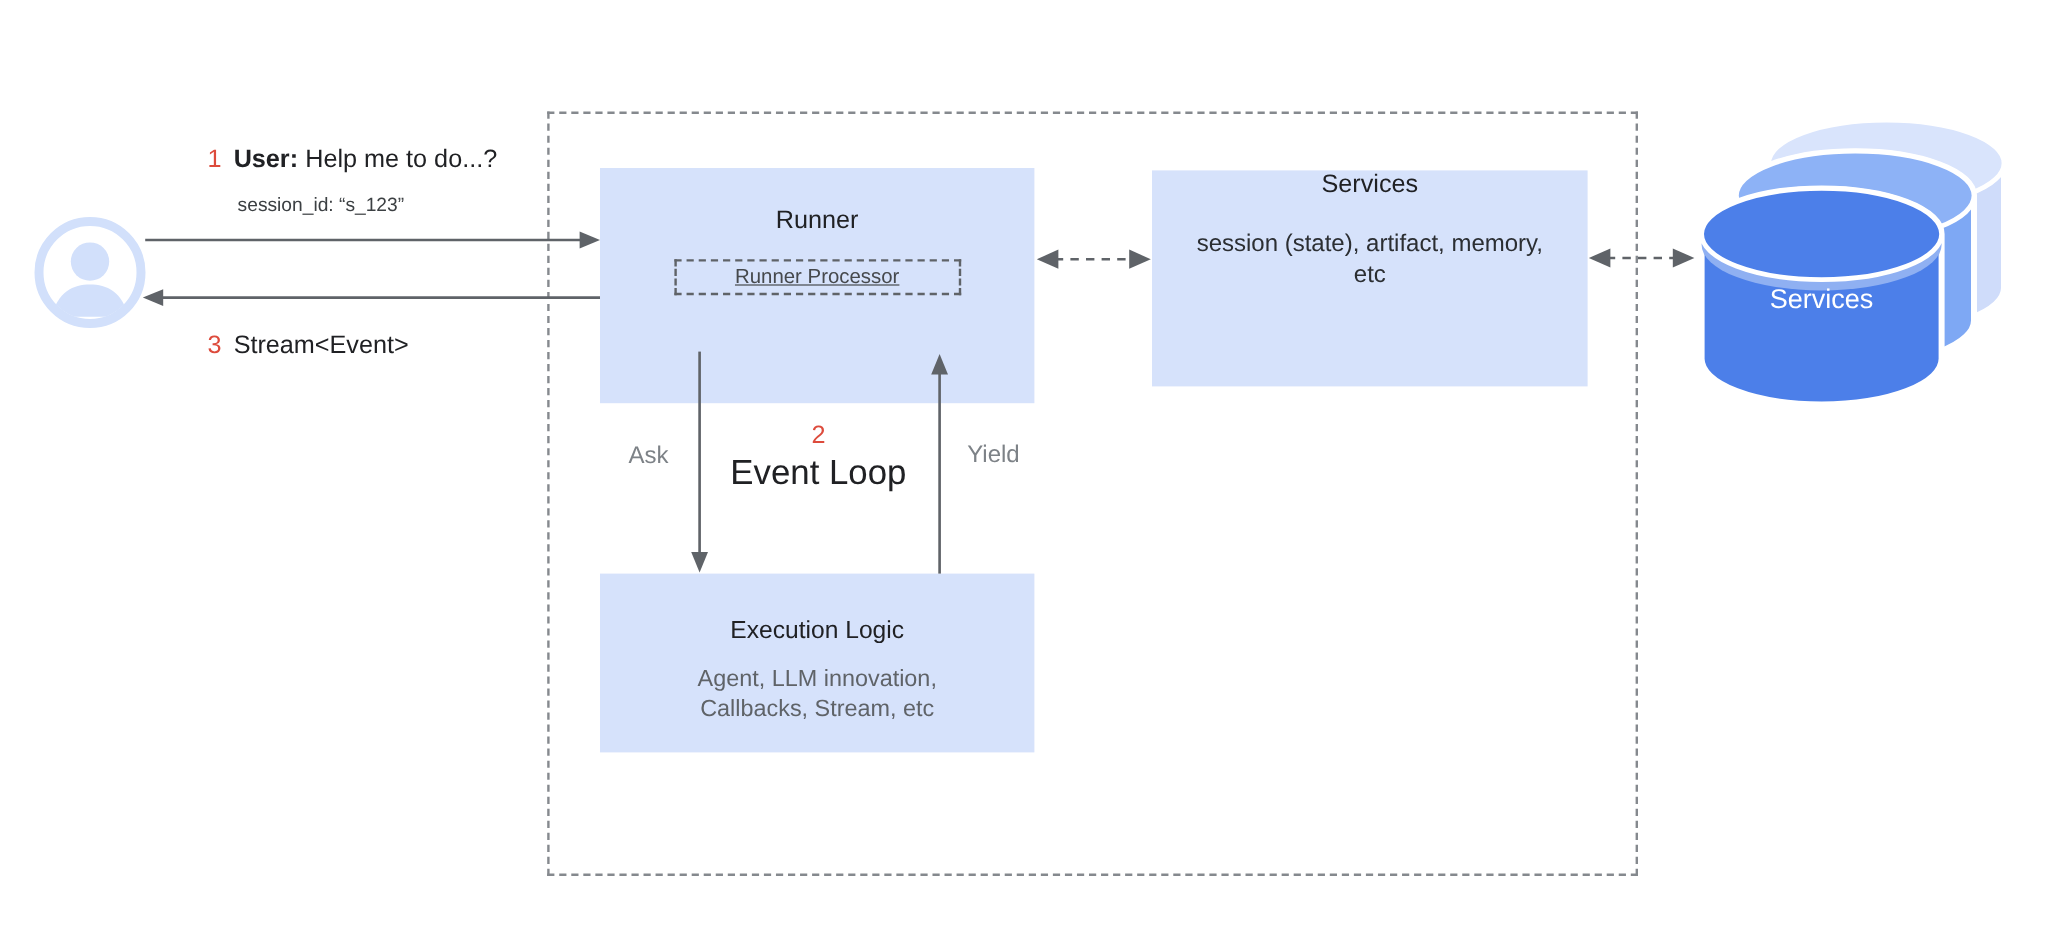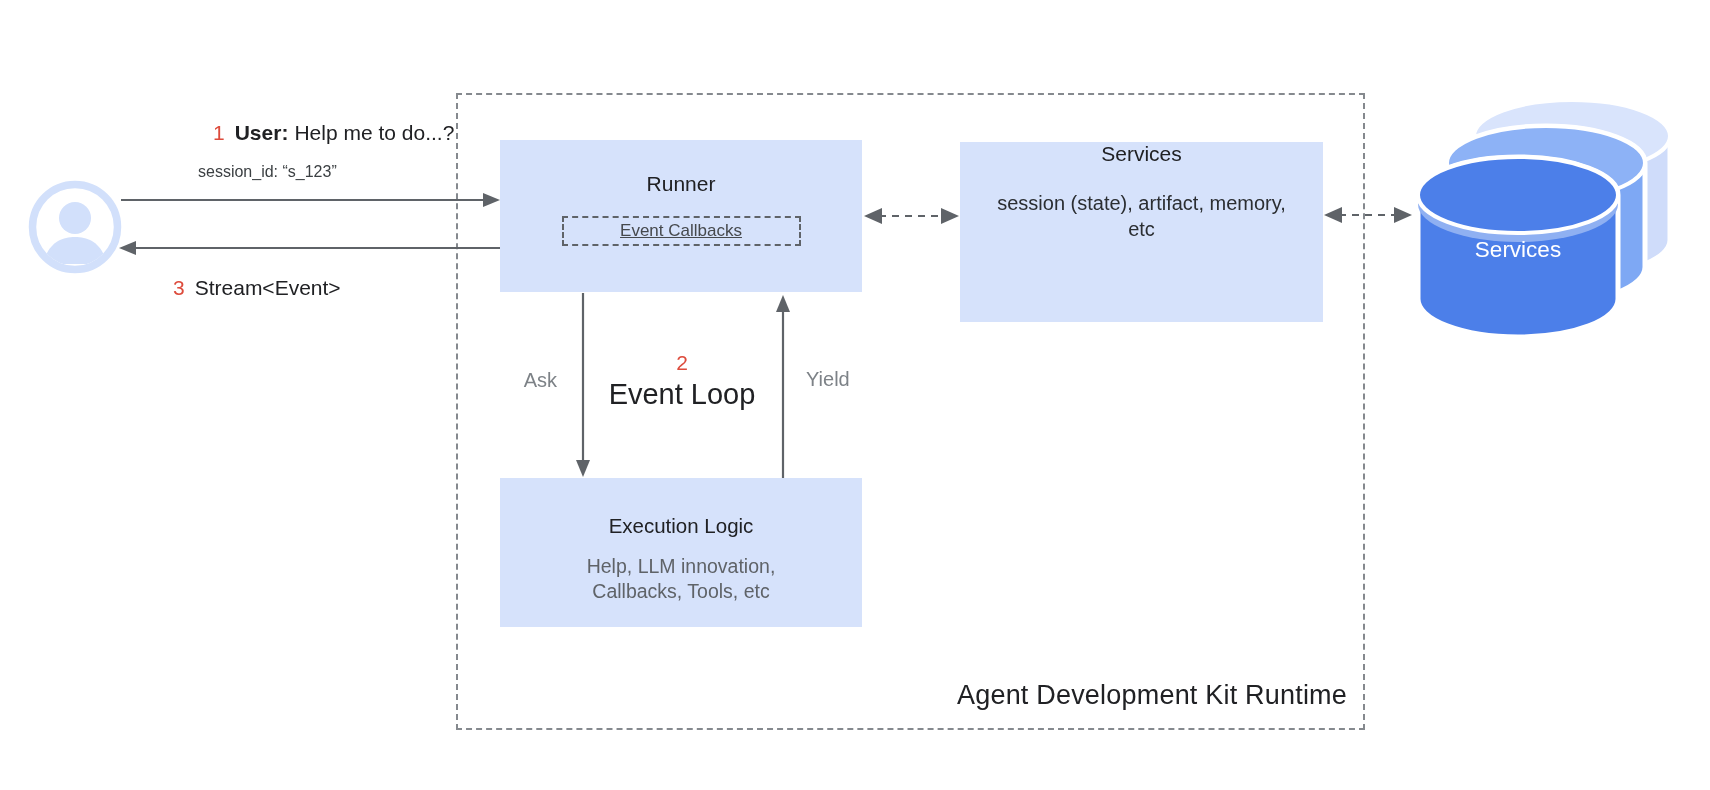--- a/index.html
+++ b/index.html
@@ -29,34 +29,34 @@
   .runtime-box{
     left:456px;top:93px;width:909px;height:637px;
     border:2px dashed var(--border-dash);box-sizing:border-box;background:transparent;
   }
   .runtime-title{
     left:900px;top:680px;width:447px;text-align:right;
     font-size:27px;letter-spacing:.2px;color:var(--text-dark);
   }
   
   .comp{background:var(--box-fill);box-sizing:border-box;text-align:center;}
-  .runner-box{left:500px;top:140px;width:362px;height:152px;padding-top:32px;}
+  .runner-box{left:500px;top:140px;width:362px;height:196px;padding-top:32px;}
   .comp-title{font-size:21px;color:var(--text-dark);}
   .ep-box{
     margin:20px auto 0 auto;width:239px;height:30px;box-sizing:border-box;
     border:2px dashed var(--text-gray);display:flex;align-items:center;justify-content:center;
   }
   .ep-label{font-size:17px;color:#46494d;text-decoration:underline;}
   .services-box{left:960px;top:142px;width:363px;height:180px;}
   .comp-sub{font-size:20px;line-height:1.32;margin-top:24px;color:#2b2e32;}
   .exec-box{left:500px;top:478px;width:362px;height:149px;padding-top:36px;}
   .exec-sub{font-size:19.5px;line-height:1.3;margin-top:16px;color:var(--text-gray);}
   
   .flow-line{font-size:21px;white-space:nowrap;}
-  .line1{left:173px;top:121px;margin-left:40px;}
+  .line1{left:173px;top:121px;}
   .line3{left:173px;top:276px;}
   .num{color:var(--accent-red);margin-right:10px;}
   .bold{font-weight:bold;margin-right:6px;}
   .session-id{left:198px;top:163px;font-size:16px;color:#3c4043;white-space:nowrap;text-align:right;}
   
   .loop-num{left:602px;top:351px;width:160px;text-align:center;font-size:21px;color:var(--accent-red);}
   .loop-label{left:602px;top:378px;width:160px;text-align:center;font-size:29px;color:var(--text-dark);}
   .ask-label{left:505px;top:369px;width:52px;text-align:right;font-size:20px;color:var(--text-light-gray);}
   .yield-label{left:806px;top:368px;font-size:20px;color:var(--text-light-gray);}
   
@@ -91,40 +91,39 @@
   </div>
   <div class="abs session-id">session_id: “s_123”</div>
 
   <div class="abs flow-line line3">
     <span class="num">3</span><span>Stream&lt;Event&gt;</span>
   </div>
 
   <div class="abs comp runner-box">
     <div class="comp-title">Runner</div>
     <div class="ep-box">
-      <span class="ep-label">Event Callbacks</span>
+      <span class="ep-label">Runner Processor</span>
     </div>
   </div>
 
   <div class="abs comp services-box">
     <div class="comp-title">Services</div>
     <div class="comp-sub" style="width:300px;margin-left:auto;margin-right:auto;">session (state), artifact, memory, etc</div>
   </div>
 
   <div class="abs comp exec-box">
     <div class="comp-title" style="font-size:20.5px;">Execution Logic</div>
-    <div class="exec-sub" style="width:250px;margin-left:auto;margin-right:auto;">Help, LLM innovation, Callbacks, Tools, etc</div>
+    <div class="exec-sub" style="width:250px;margin-left:auto;margin-right:auto;">Agent, LLM innovation, Callbacks, Stream, etc</div>
   </div>
 
   <div class="abs loop-num">2</div>
   <div class="abs loop-label">Event Loop</div>
   <div class="abs ask-label">Ask</div>
   <div class="abs yield-label">Yield</div>
 
-  <div class="abs runtime-title">Agent Development Kit Runtime</div>
 
   <svg class="abs" style="left:1395px;top:75px;" width="310" height="290" viewBox="0 0 310 290">
 
     <g>
       <path d="M79 61 L79 165 A98 36 0 0 0 275 165 L275 61 A98 36 0 0 0 79 61 Z" fill="var(--cyl-back)" stroke="#ffffff" stroke-width="5"></path>
       <ellipse cx="177" cy="61" rx="98" ry="36" fill="var(--cyl-back-top)" stroke="#ffffff" stroke-width="4"></ellipse>
     </g>
 
     <g>
       <path d="M52 88 L52 192 A99 37 0 0 0 250 192 L250 88 A99 37 0 0 0 52 88 Z" fill="var(--cyl-mid)" stroke="#ffffff" stroke-width="5"></path>

